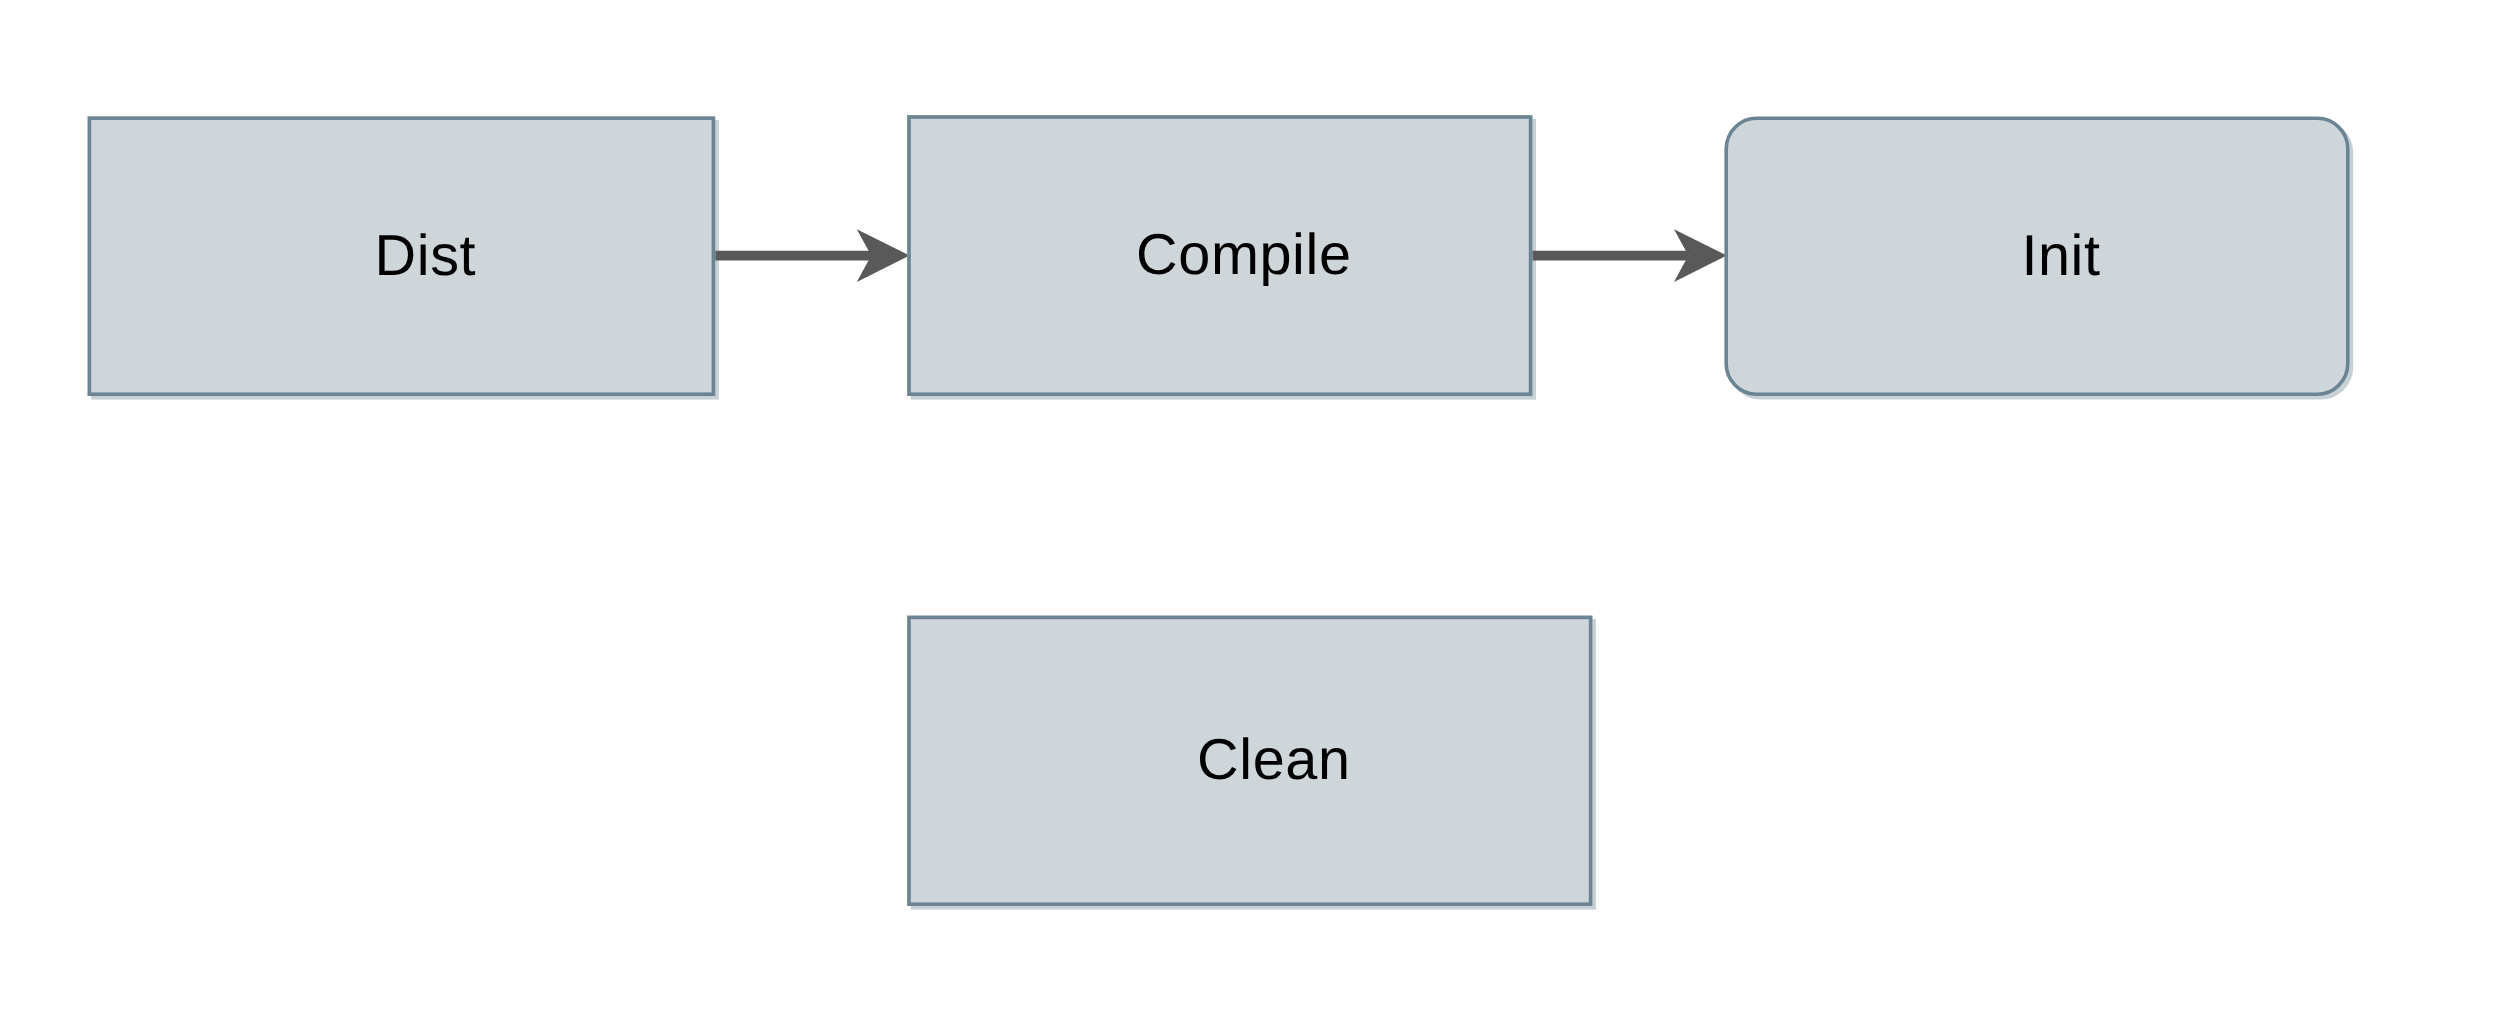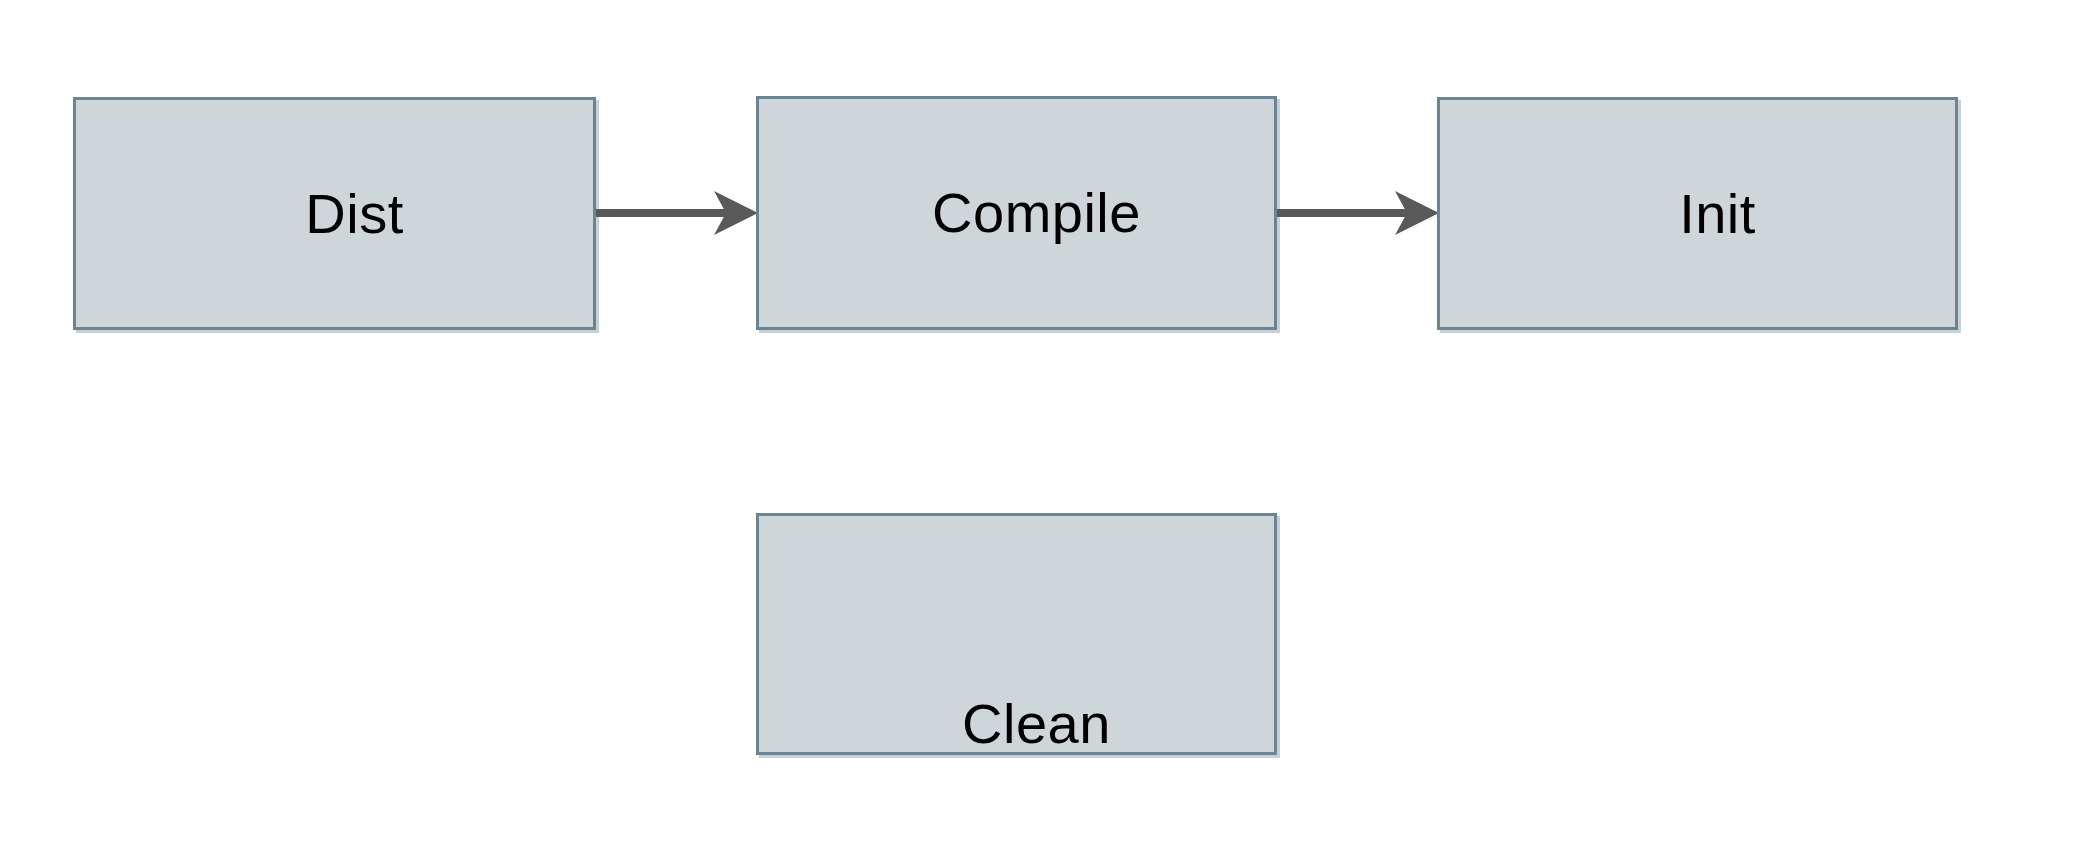--- a/index.html
+++ b/index.html
@@ -22,34 +22,34 @@
     box-sizing: border-box;
     background: #ced6d9;
     border: 3px solid #6b8494;
     display: flex;
     align-items: center;
     justify-content: center;
     box-shadow: 3px 3px 0 0 rgba(130,150,160,0.45);
   }
   .node-label {
     font-family: "Liberation Sans", sans-serif;
-    font-size: 56px;
+    font-size: 48px;
     font-weight: 300;
     color: #000000;
     letter-spacing: 0.5px;
     line-height: 1;
     white-space: nowrap;
     margin-left: 40px;
     -webkit-font-smoothing: antialiased;
   }
   
   #node-dist    { left: 73px;  top: 97px;  width: 523px; height: 233px; }
   #node-compile { left: 756px; top: 96px;  width: 521px; height: 234px; align-items: center; }
-  #node-init    { left: 1437px;top: 97px;  width: 521px; height: 233px; }
-  #node-clean   { left: 756px; top: 513px; width: 521px; height: 242px; align-items: flex-end; }
+  #node-init    { left: 1437px;top: 97px;  width: 521px; height: 233px; border-radius: 27px; }
+  #node-clean   { left: 756px; top: 513px; width: 571px; height: 242px; }
 
   .edge {
     position: absolute;
     overflow: visible;
   }
   #edge-dist-compile   { left: 596px;  top: 183px; width: 162px; height: 60px; }
   #edge-compile-init   { left: 1277px; top: 183px; width: 162px; height: 60px; }
 </style>
 </head>
 <body>

